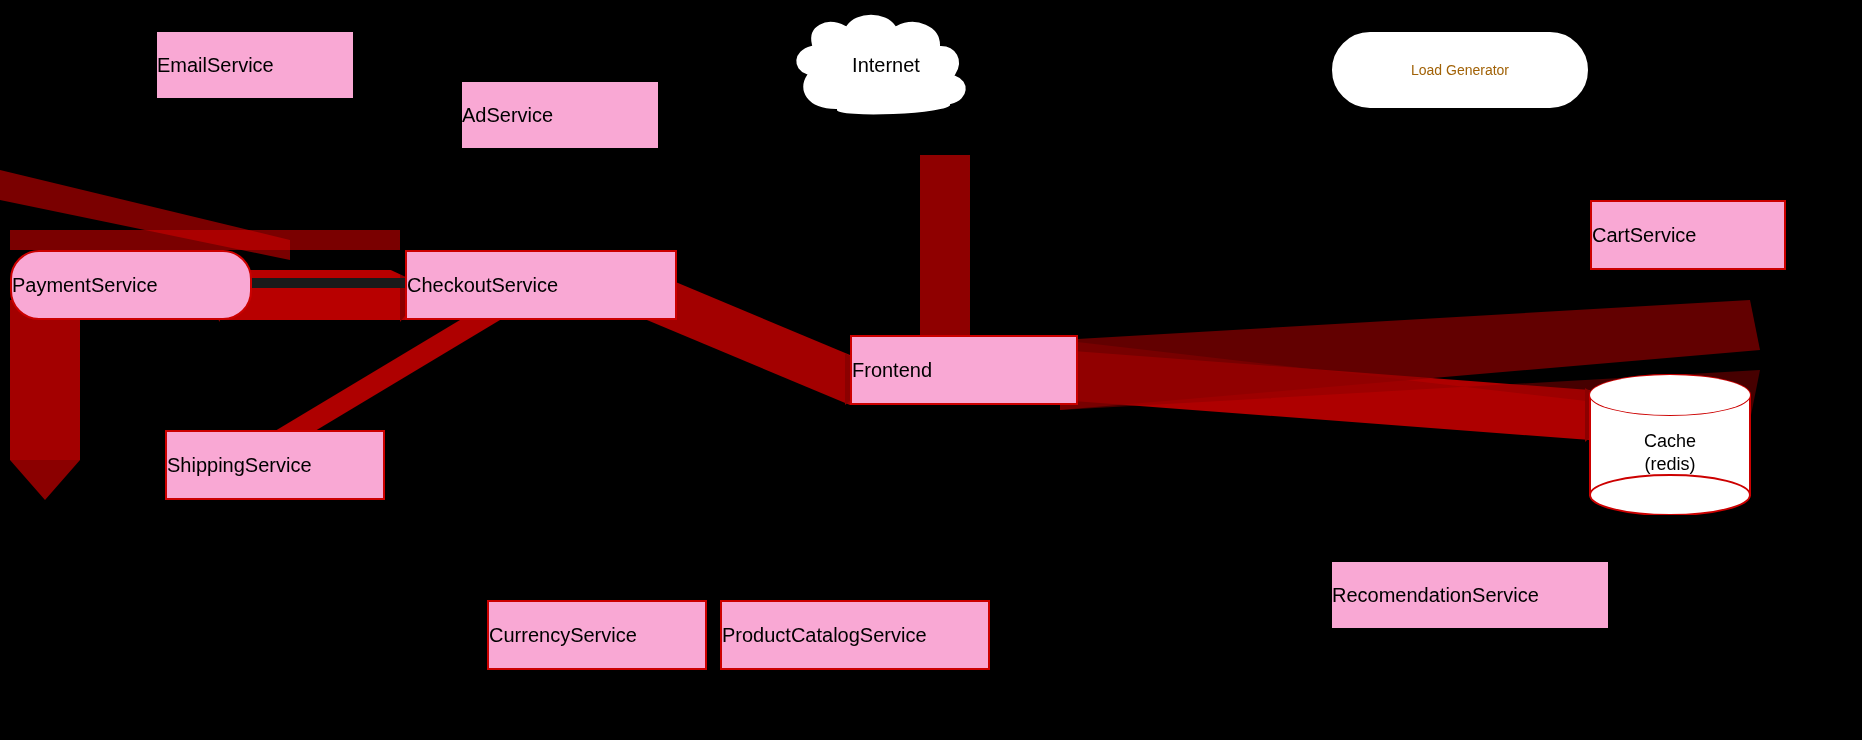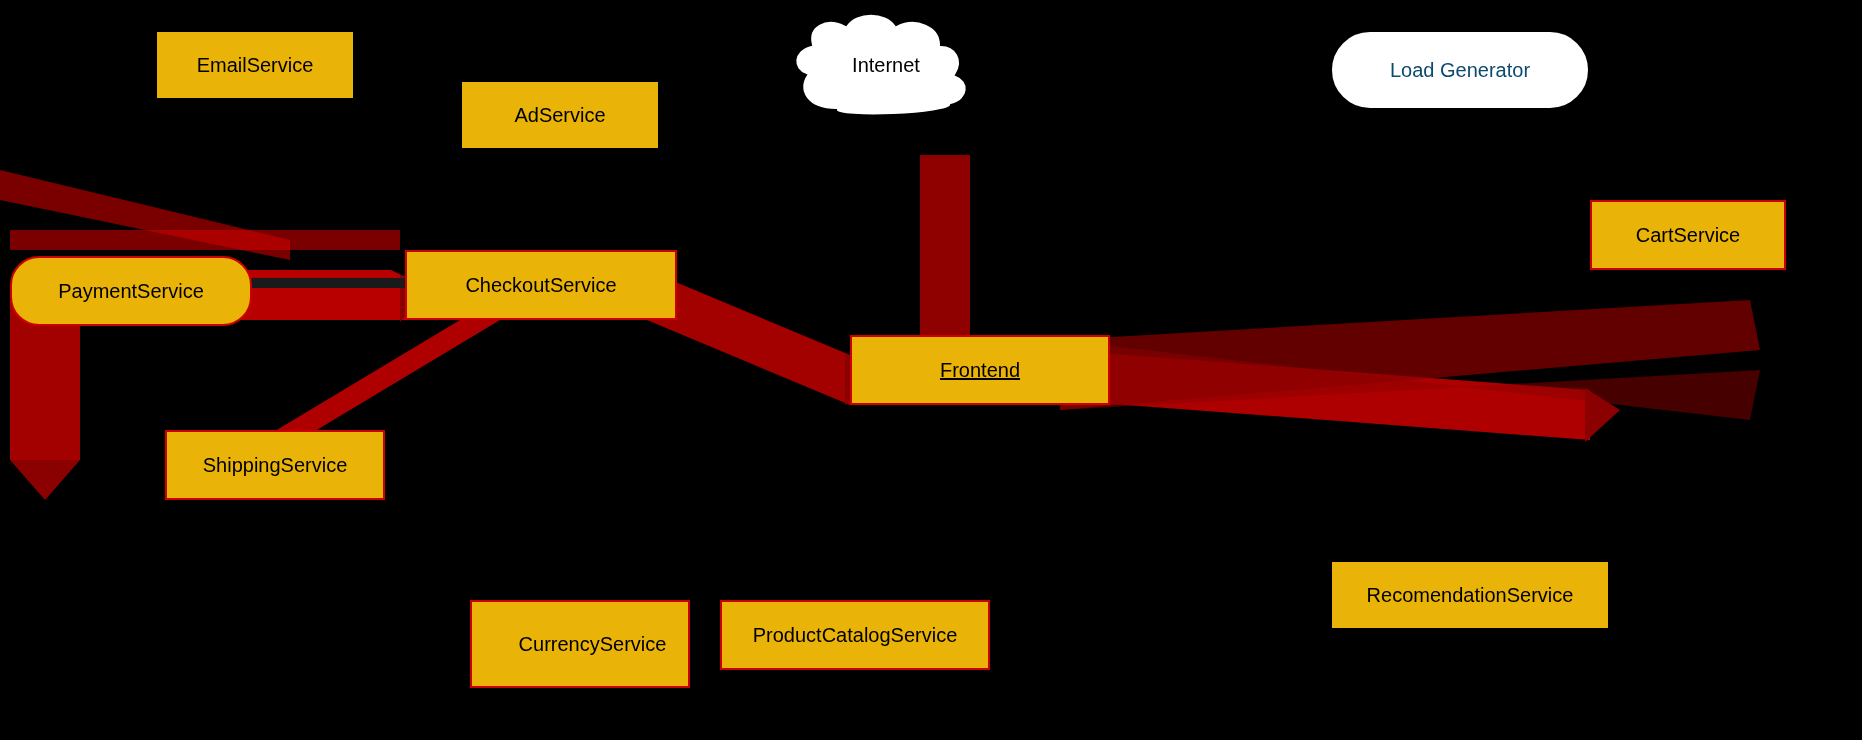--- a/index.html
+++ b/index.html
@@ -15,25 +15,24 @@
     .diagram-container {
       position: relative;
       width: 1862px;
       height: 740px;
       background: #000;
     }
 
     
     .service-box {
       position: absolute;
-      background: #eab308;
+      background: #f9a8d4;
       border: 2px solid #cc0000;
       display: flex;
       align-items: center;
-      justify-content: center;
       text-align: center;
       font-size: 20px;
       font-weight: normal;
       color: #000;
       z-index: 10;
     }
 
     .service-box.no-border {
       border: 2px solid #000;
     }
@@ -46,22 +45,22 @@
 
     
     .pill-box {
       position: absolute;
       background: #fff;
       border: 2px solid #000;
       border-radius: 40px;
       display: flex;
       align-items: center;
       justify-content: center;
-      font-size: 20px;
-      color: #0c4a6e;
+      font-size: 14px;
+      color: #a16207;
       z-index: 10;
     }
 
     
     .cylinder-box {
       position: absolute;
       z-index: 10;
     }
   </style>
 </head>
@@ -129,38 +128,52 @@
   </div>
 
   <div class="pill-box" style="left:1330px;top:30px;width:260px;height:80px;">
     <span>Load Generator</span>
   </div>
 
   <div class="service-box" style="left:1590px;top:200px;width:196px;height:70px;">
     <span>CartService</span>
   </div>
 
-  <div class="service-box" style="left:10px;top:256px;width:242px;height:70px;border-radius:29px;">
+  <div class="service-box" style="left:10px;top:250px;width:242px;height:70px;border-radius:29px;">
     <span>PaymentService</span>
   </div>
 
   <div class="service-box" style="left:405px;top:250px;width:272px;height:70px;">
     <span>CheckoutService</span>
   </div>
 
-  <div class="service-box" style="left:850px;top:335px;width:260px;height:70px;text-decoration:underline;">
+  <div class="service-box" style="left:850px;top:335px;width:228px;height:70px;">
     <span>Frontend</span>
   </div>
 
+  <div class="cylinder-box" style="left:1580px;top:365px;">
+    <svg viewBox="0 0 180 150" width="180" height="150">
+
+      <rect x="10" y="30" width="160" height="100" fill="white" stroke="#cc0000" stroke-width="2"></rect>
+
+      <ellipse cx="90" cy="30" rx="80" ry="20" fill="white" stroke="#cc0000" stroke-width="2"></ellipse>
+
+      <ellipse cx="90" cy="130" rx="80" ry="20" fill="white" stroke="#cc0000" stroke-width="2"></ellipse>
+
+      <ellipse cx="90" cy="30" rx="80" ry="20" fill="white"></ellipse>
+      <text x="90" y="82" text-anchor="middle" font-size="18" fill="black" font-family="sans-serif">Cache</text>
+      <text x="90" y="105" text-anchor="middle" font-size="18" fill="black" font-family="sans-serif">(redis)</text>
+    </svg>
+  </div>
 
   <div class="service-box" style="left:165px;top:430px;width:220px;height:70px;">
     <span>ShippingService</span>
   </div>
 
-  <div class="service-box" style="left:470px;top:600px;width:220px;height:88px;padding-left:25px;">
+  <div class="service-box" style="left:487px;top:600px;width:220px;height:70px;">
     <span>CurrencyService</span>
   </div>
 
   <div class="service-box no-border" style="left:1330px;top:560px;width:280px;height:70px;border-color:#000;">
     <span>RecomendationService</span>
   </div>
 
   <div class="service-box" style="left:720px;top:600px;width:270px;height:70px;">
     <span>ProductCatalogService</span>
   </div>

